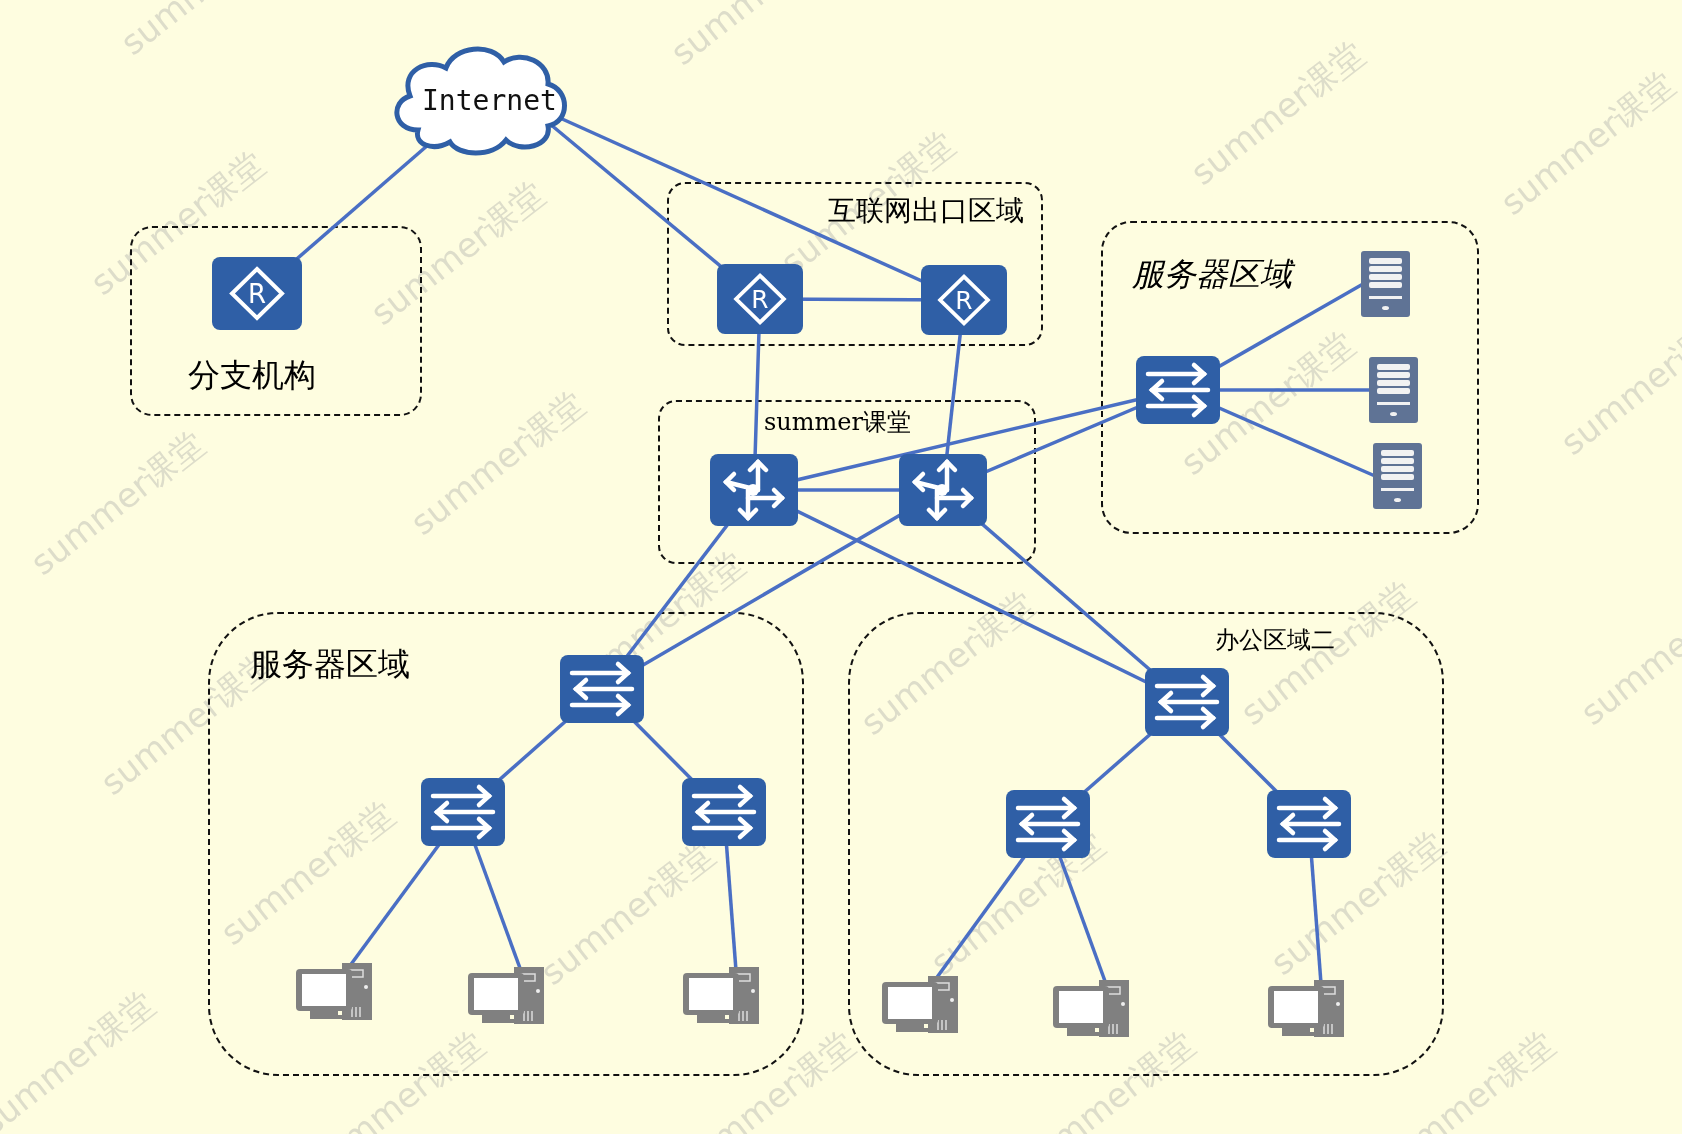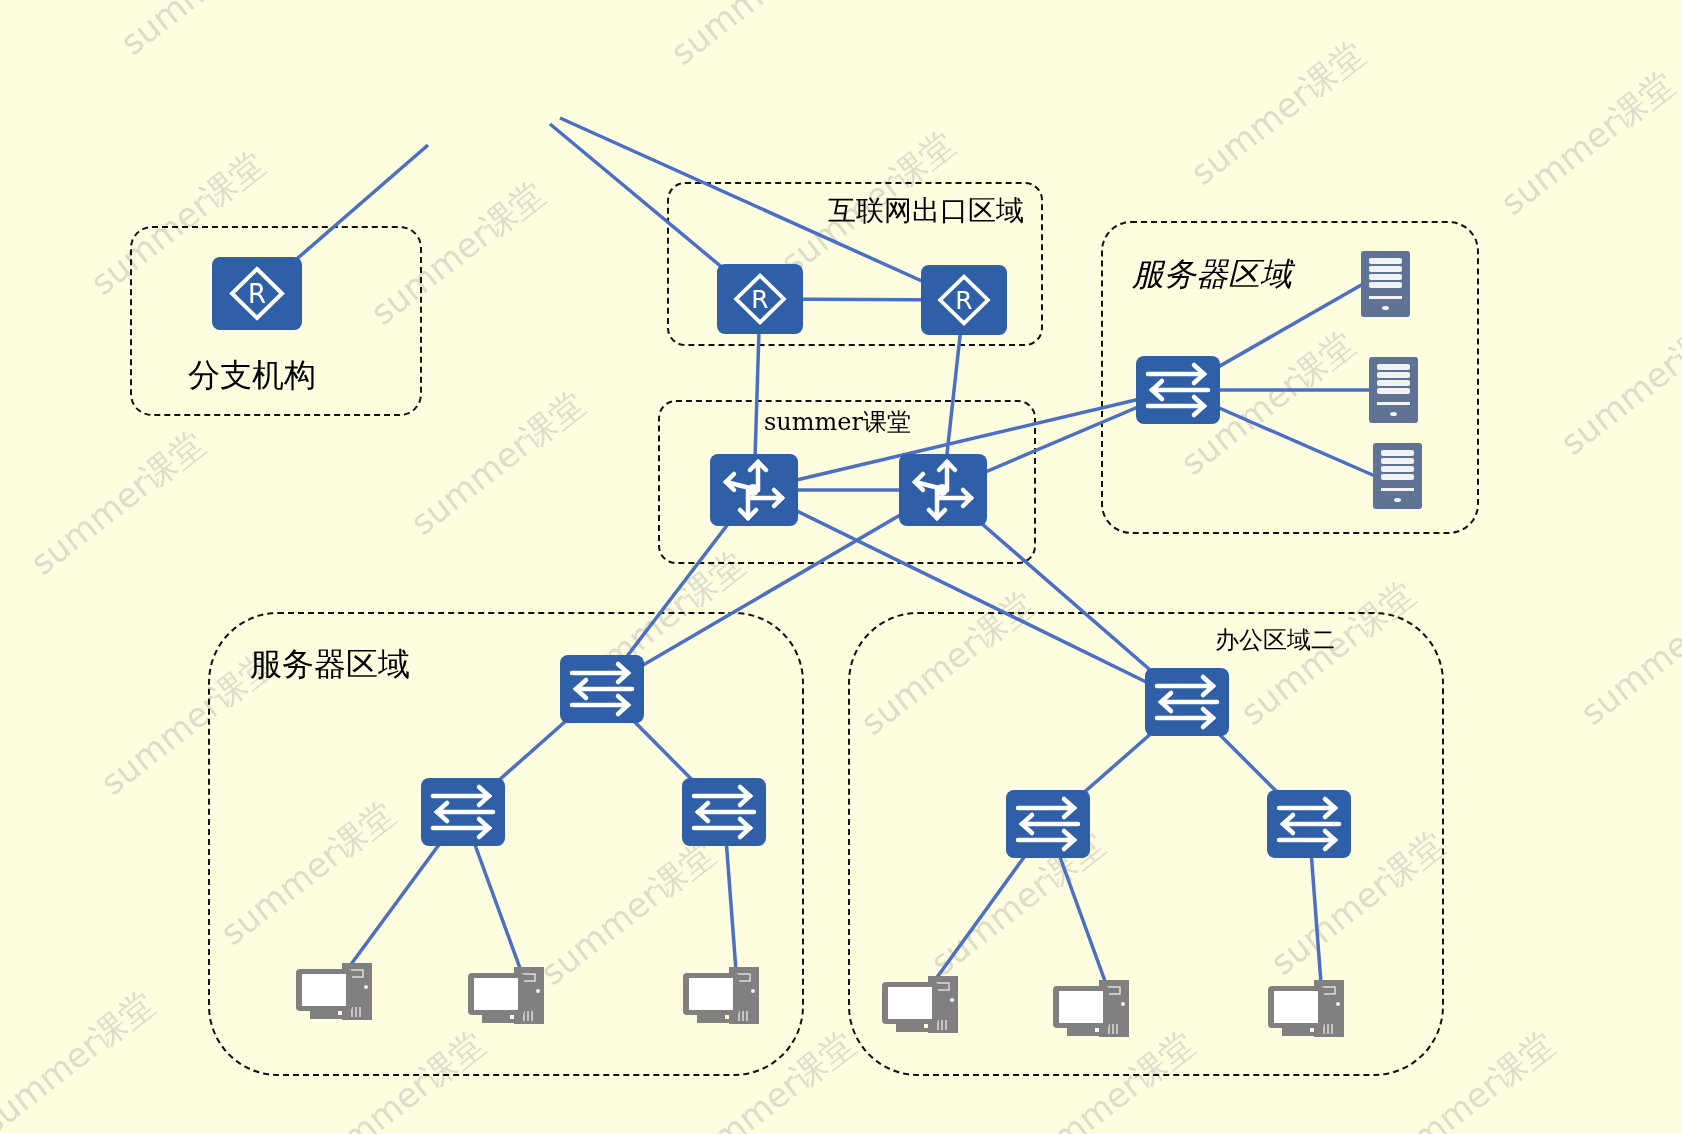--- a/index.html
+++ b/index.html
@@ -89,20 +89,26 @@
       <line x1="463" y1="812" x2="349.04" y2="967" stroke="#4a6fc4" stroke-width="3.5"></line>
       <line x1="463" y1="812" x2="521.04" y2="971" stroke="#4a6fc4" stroke-width="3.5"></line>
       <line x1="724" y1="812" x2="736.04" y2="971" stroke="#4a6fc4" stroke-width="3.5"></line>
       <line x1="1187" y1="702" x2="1048" y2="824" stroke="#4a6fc4" stroke-width="3.5"></line>
       <line x1="1187" y1="702" x2="1309" y2="824" stroke="#4a6fc4" stroke-width="3.5"></line>
       <line x1="1048" y1="824" x2="935.04" y2="980" stroke="#4a6fc4" stroke-width="3.5"></line>
       <line x1="1048" y1="824" x2="1106.04" y2="984" stroke="#4a6fc4" stroke-width="3.5"></line>
       <line x1="1309" y1="824" x2="1321.04" y2="984" stroke="#4a6fc4" stroke-width="3.5"></line>
     </svg>
 
+  <div class="cloud" style="left:388px;top:40px;width:184px;height:118px;">
+    <svg viewBox="0 0 184 118">
+      <path d="M30 90 C5 90 2 62 22 56 C12 30 40 18 58 28 C66 6 104 2 116 22 C134 10 162 22 160 44 C182 50 182 82 160 86 C164 106 132 114 118 100 C104 118 70 116 62 102 C44 112 26 104 30 90 Z" fill="#ffffff" stroke="#2f5fa6" stroke-width="5"></path>
+    </svg>
+    <div class="cloud-label" style="left:34px;top:44px;">Internet</div>
+  </div>
 
   <div id="devices">
       <div class="dev" style="left: 212px; top: 257px; width: 90px; height: 73px;">
         <svg viewBox="0 0 90 73">
           <polygon points="45,12 70,36.5 45,61 20,36.5" fill="none" stroke="#fff" stroke-width="4"></polygon>
           <text x="45" y="46" text-anchor="middle" font-family="DejaVu Sans, sans-serif" font-size="26" fill="#fff">R</text>
         </svg>
       </div>
       <div class="dev" style="left: 717px; top: 264px; width: 86px; height: 70px;">
         <svg viewBox="0 0 90 73">

